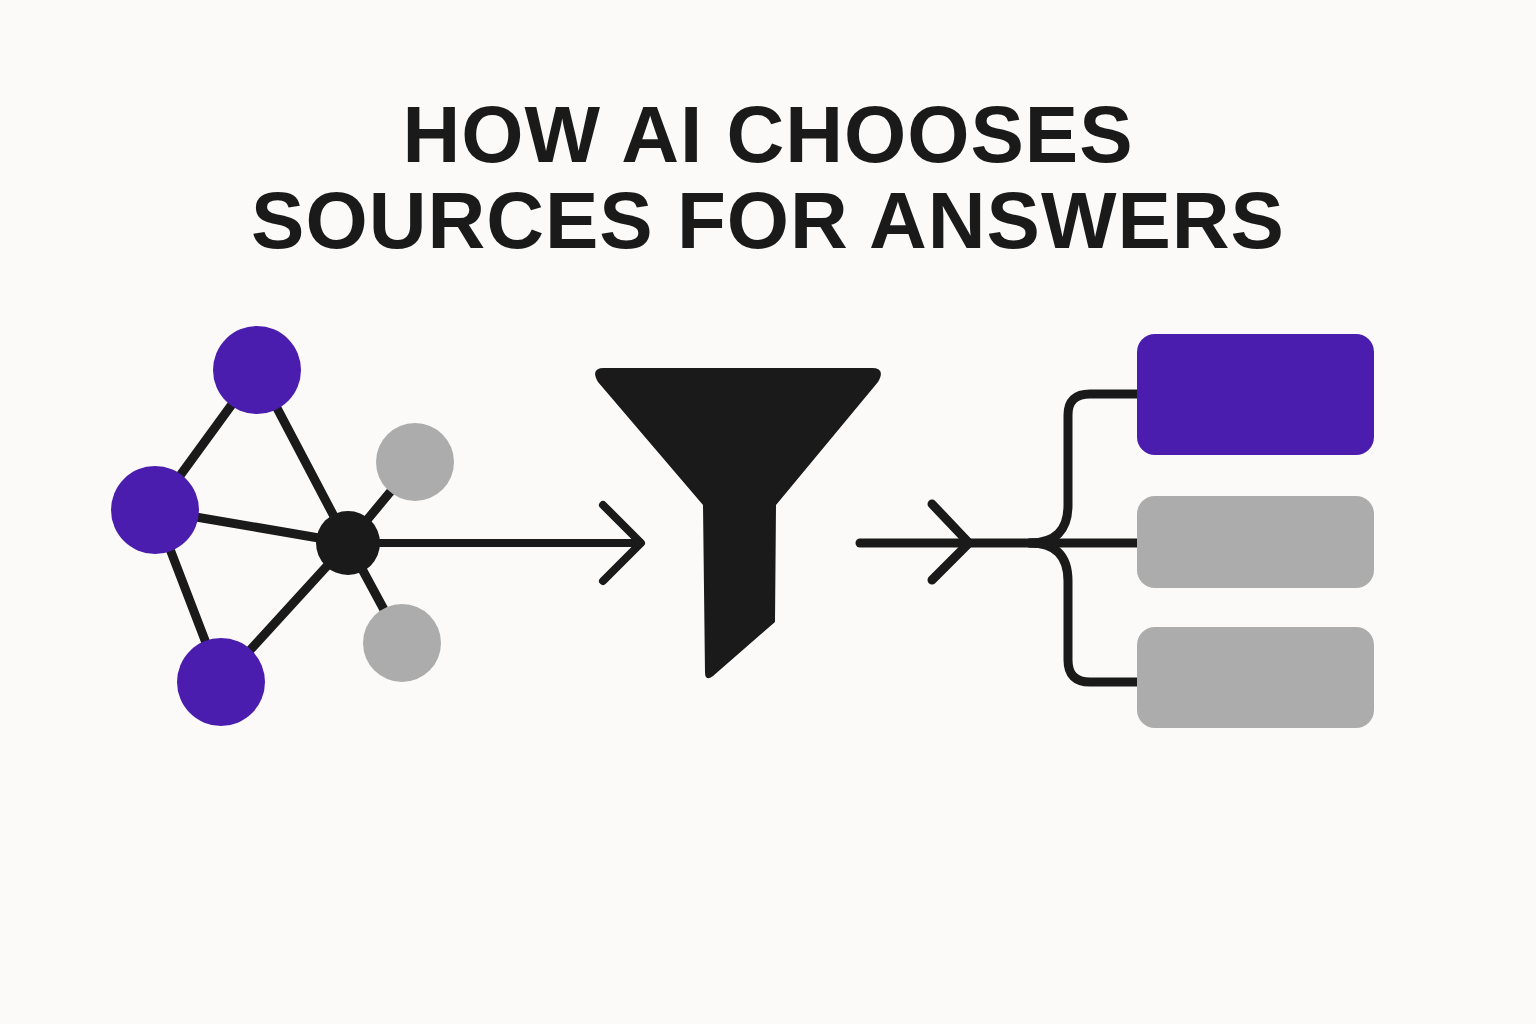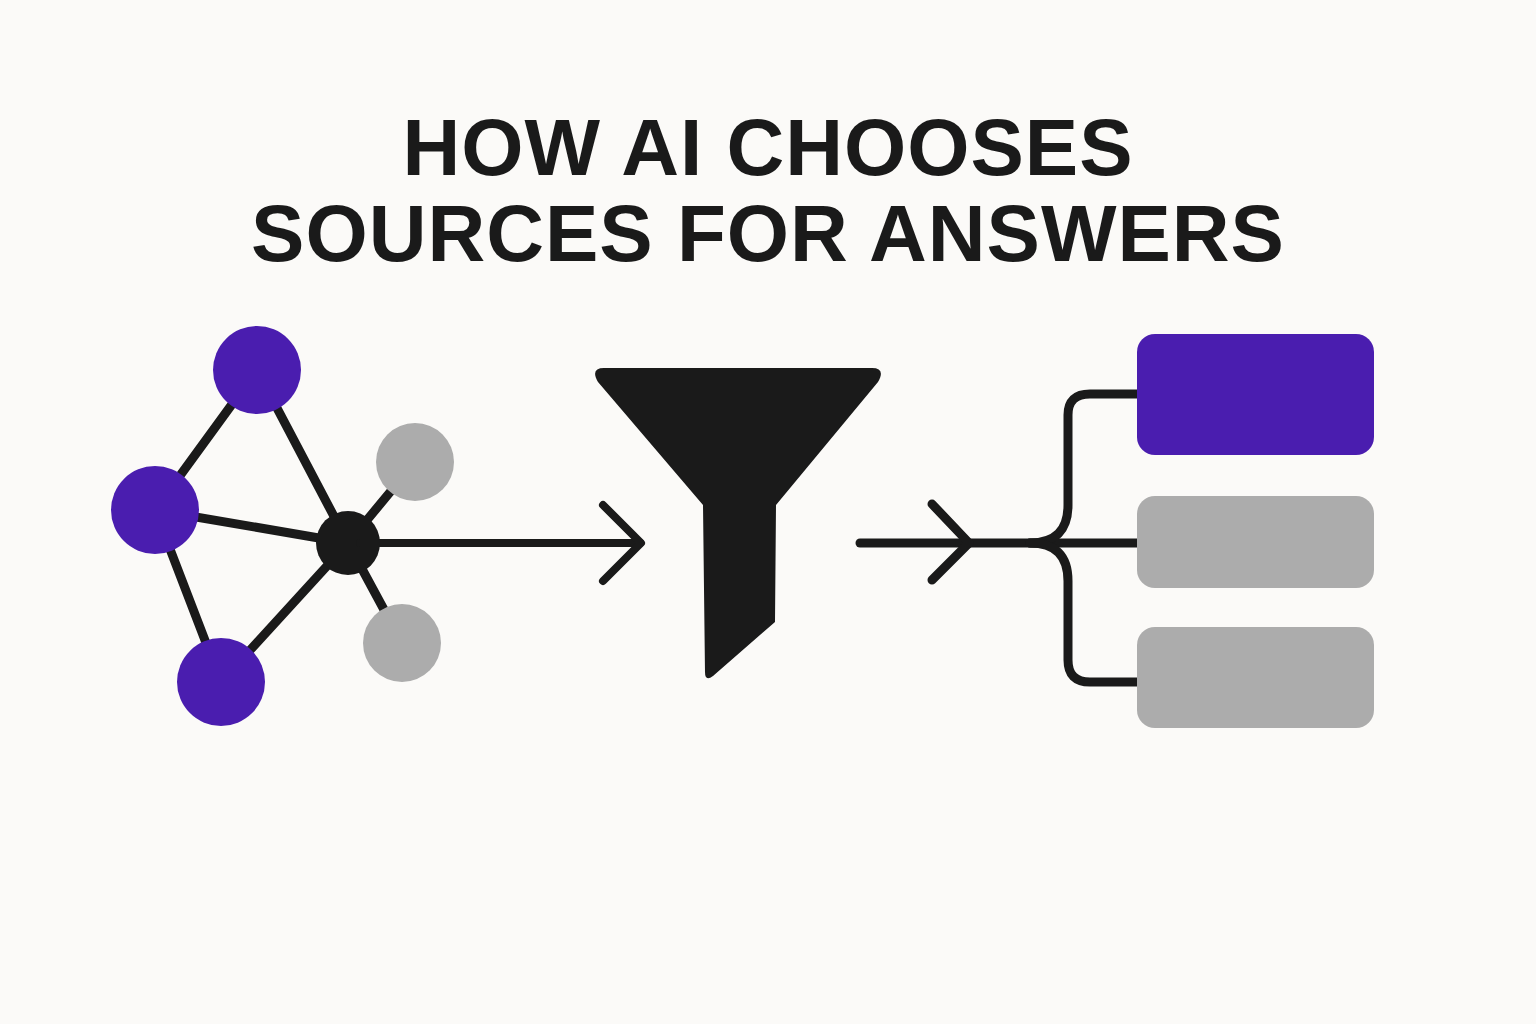--- a/index.html
+++ b/index.html
@@ -1,17 +1,17 @@
 <!DOCTYPE html>
 <html><head>
 <meta charset="utf-8">
 <style>
   html,body{margin:0;padding:0;}
   body{width:1536px;height:1024px;background:#fbfaf8;overflow:hidden;position:relative;font-family:"Liberation Sans",sans-serif;}
-  .title{position:absolute;left:0;width:1536px;text-align:center;top:105px;font-weight:700;font-size:80px;line-height:86px;color:#1a1a1a;letter-spacing:1px;}
+  .title{position:absolute;left:0;width:1536px;text-align:center;top:92px;font-weight:700;font-size:80px;line-height:86px;color:#1a1a1a;letter-spacing:1px;}
   svg{position:absolute;left:0;top:0;}
 </style>
 </head>
 <body>
 
 <div class="title">
   <div>HOW AI CHOOSES</div>
   <div>SOURCES FOR ANSWERS</div>
 </div>
 

